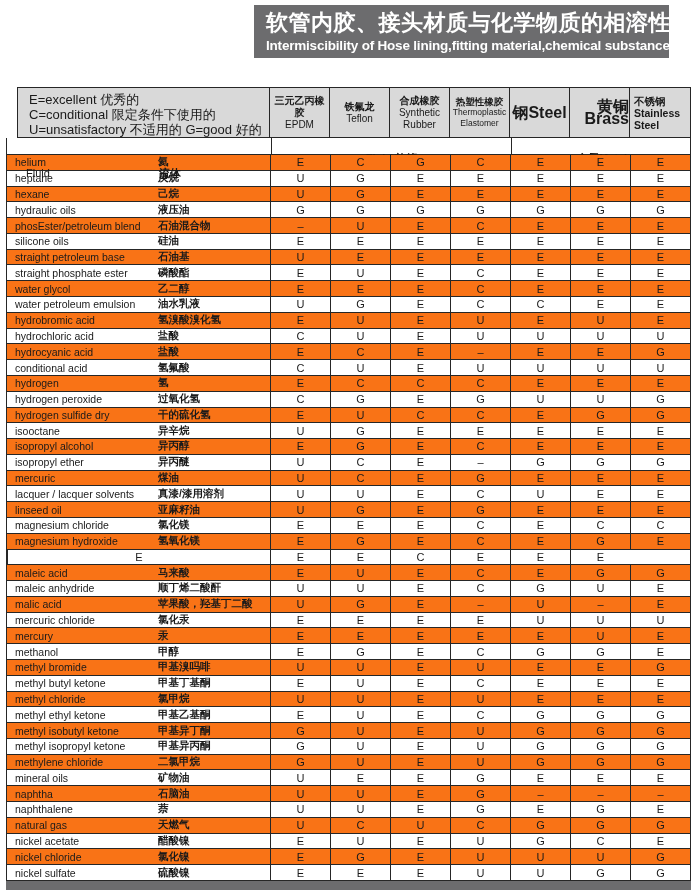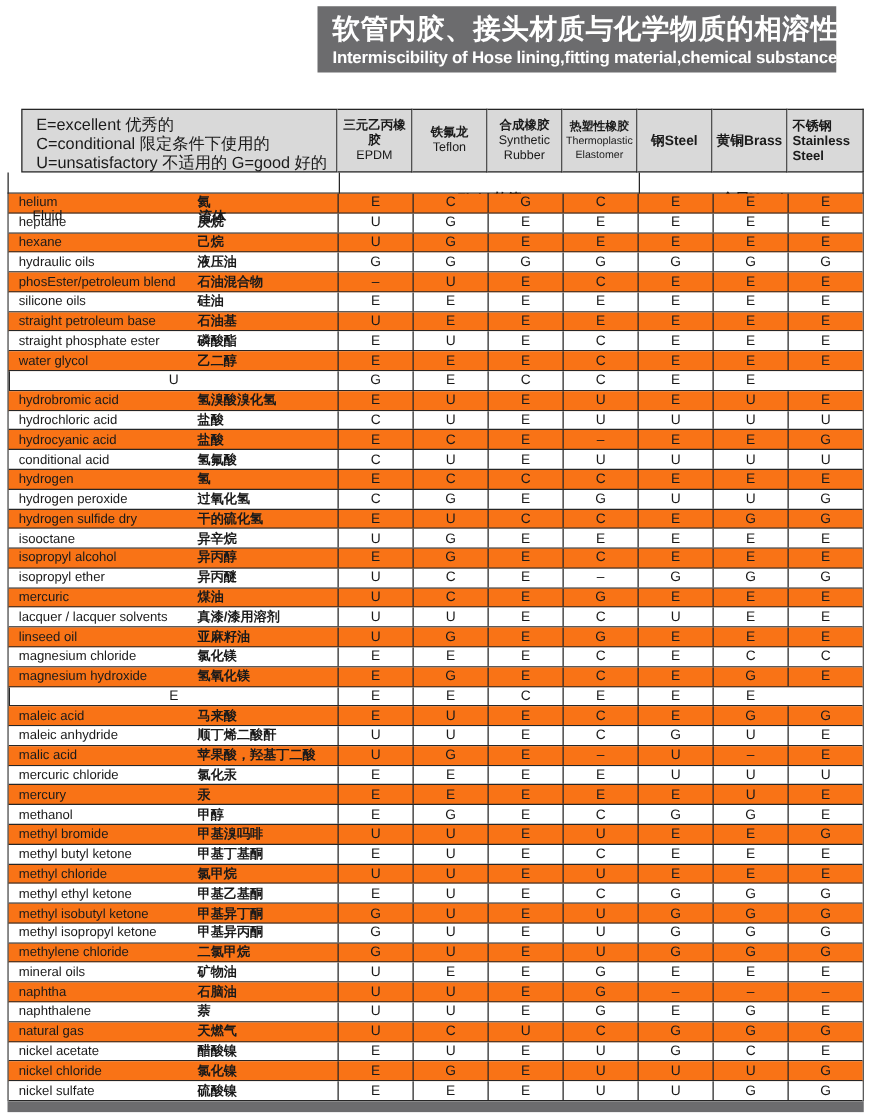--- a/index.html
+++ b/index.html
@@ -29,21 +29,21 @@
   .hcell{
     background:#d9d9d9;border:1px solid #262626;border-left:none;
     display:flex;flex-direction:column;justify-content:center;align-items:center;
     font-size:10px;line-height:12px;text-align:center;overflow:hidden;
   }
   .hcell .hline:first-child{font-weight:bold;}
   
   .hdr1 > .hcell:nth-child(6){font-size:8.5px;line-height:11px;}
   .hdr1 > .hcell:nth-child(6) .hline:first-child{font-size:9.5px;}
   
-  .hdr1 > .hcell:nth-child(7),.hdr1 > .hcell:nth-child(8){font-size:11px;}
+  .hdr1 > .hcell:nth-child(7),.hdr1 > .hcell:nth-child(8){font-size:16px;text-align:right;}
   
   .hdr1 > .hcell:nth-child(9){align-items:flex-start;text-align:left;padding-left:4px;font-weight:bold;font-size:10.5px;}
   .hdr2{
     display:grid;grid-template-columns:264px 240px 181px;height:17px;
     border-left:1px solid #262626;border-right:1px solid #262626;border-bottom:1px solid #262626;
     box-sizing:border-box;background:#ffffff;font-size:11px;
   }
   .hdr2 > div{box-sizing:border-box;display:flex;align-items:center;}
   .sub-fluid{position:relative;padding-left:19px;margin-top:29px;}
   .sub-fluid .zh{position:absolute;left:152px;font-weight:bold;}
@@ -258,20 +258,24 @@
     <div class="val">E</div>
     <div class="val">E</div>
     <div class="val">E</div>
     <div class="val">C</div>
     <div class="val">E</div>
     <div class="val">E</div>
     <div class="val">E</div>
   </div>
 
   <div class="row">
+    <div class="fluidcell">
+      <span class="en">water petroleum emulsion</span>
+      <span class="zh">油水乳液</span>
+    </div>
     <div class="val">U</div>
     <div class="val">G</div>
     <div class="val">E</div>
     <div class="val">C</div>
     <div class="val">C</div>
     <div class="val">E</div>
     <div class="val">E</div>
   </div>
 
   <div class="row odd">

